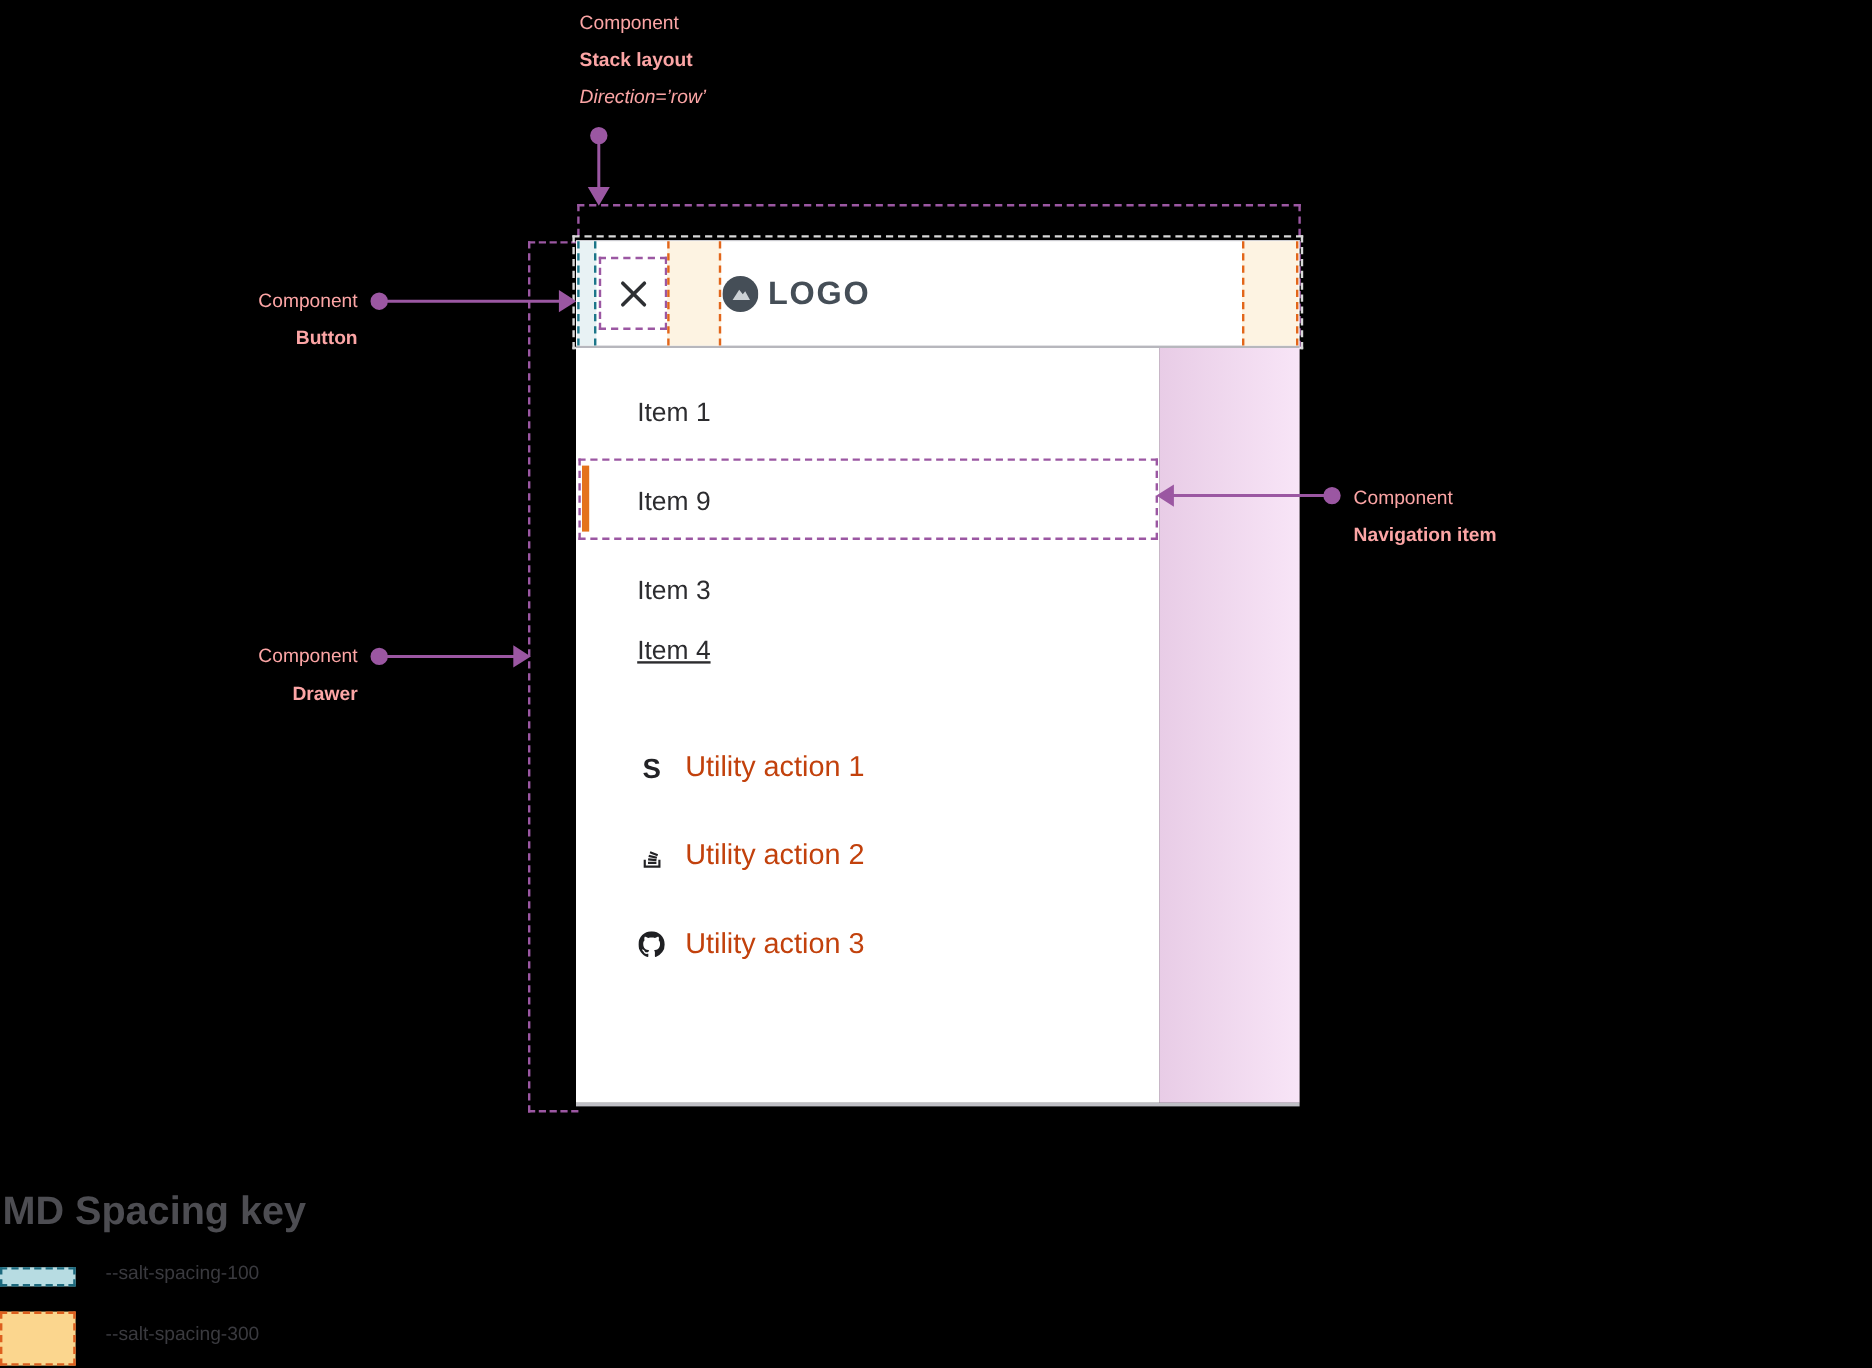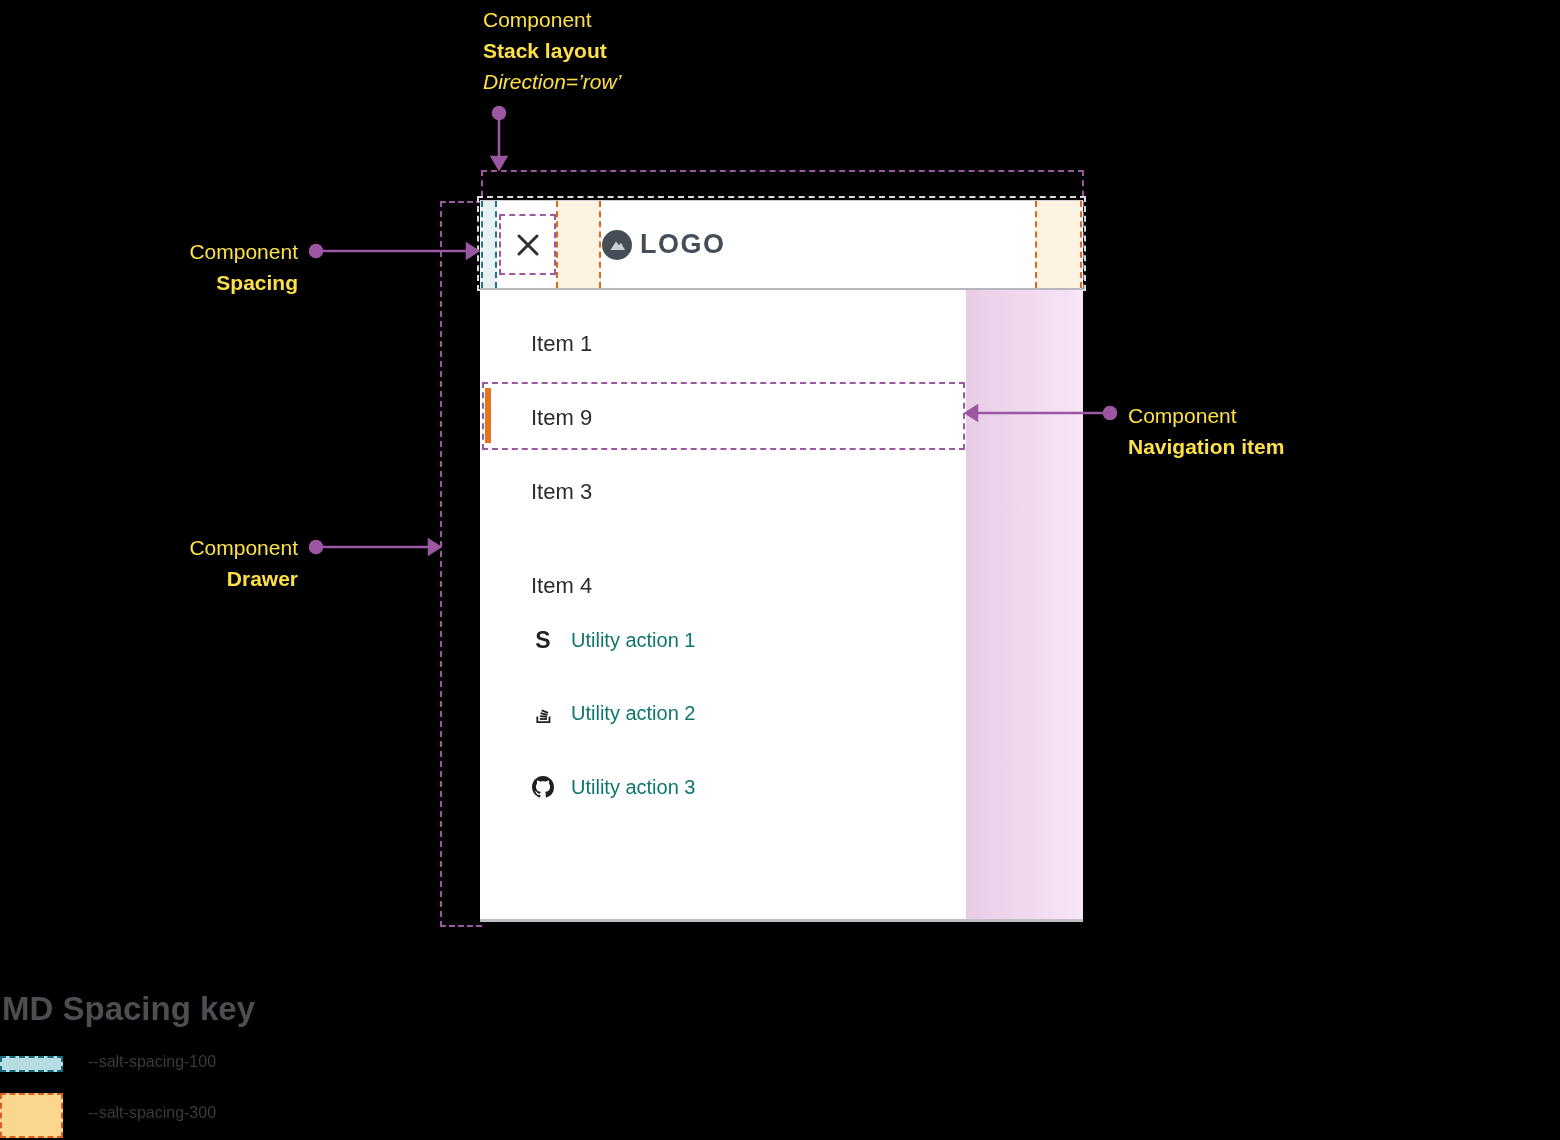--- a/index.html
+++ b/index.html
@@ -5,21 +5,21 @@
   * { box-sizing: border-box; margin: 0; padding: 0; }
   html,body { background:#000; }
   .canvas {
     position: relative; width: 1560px; height: 1140px;
     background: #000; overflow: hidden;
     font-family: "Liberation Sans", "DejaVu Sans", sans-serif;
   }
   .abs { position: absolute; }
 
   
-  .ann { position:absolute; color:#fde047; font-size:21px; line-height:31px; z-index:40; }
+  .ann { position:absolute; color:#fca5a5; font-size:16px; line-height:31px; z-index:40; }
   .ann .bold { font-weight:700; }
   .ann .ital { font-style:italic; }
   .ann-right { text-align:right; }
 
   
   #stack-outline   { left:481px; top:170px; width:603px; height:120px; border:2px dashed #9b57a2; z-index:5; }
   #drawer-outline  { left:440px; top:201px; width:42px;  height:726px; border:2px dashed #9b57a2; border-right:none; z-index:5; }
   #header-outline  { left:477px; top:196px; width:609px; height:95px;  border:2px dashed rgba(255,255,255,.85); z-index:6; }
 
   
@@ -42,21 +42,21 @@
   #logo-text { font-size:27px; font-weight:700; color:#454e57; letter-spacing:1.5px; }
 
   
   .nav-row { position:absolute; left:531px; height:28px; line-height:28px;
              font-size:22px; color:#2c2c2f; z-index:21; cursor:pointer; white-space:nowrap; }
   #nav-outline { left:482px; top:382px; width:483px; height:68px; border:2px dashed #9b57a2; z-index:20; }
   #active-bar  { left:485px; top:388px; width:6px; height:55px; background:#e4731c; z-index:21; }
 
   .util-row { position:absolute; left:532px; height:28px; display:flex; align-items:center; gap:17px;
               z-index:21; cursor:pointer; }
-  .util-label { font-size:20px; color:#0f766e; white-space:nowrap; }
+  .util-label { font-size:24px; color:#c2410c; white-space:nowrap; }
   .util-icon { width:22px; height:22px; display:flex; align-items:center; justify-content:center; }
   .s-glyph { font-size:23px; font-weight:800; color:#232326; line-height:22px; }
 
   
   #key-title { left:2px; top:990px; font-size:33px; font-weight:700; color:#4d4d52; z-index:30; }
   .swatch { position:absolute; z-index:30; }
   #swatch-100 { left:0; top:1056px; width:63px; height:16px; background:#b7dce2; border:2px dashed #1d6a7e; }
   #swatch-300 { left:0; top:1093px; width:63px; height:45px; background:#fbd68e; border:2px dashed #dd5f1e; }
   .key-label { position:absolute; left:88px; font-size:16px; color:#3a3a3f; z-index:30; white-space:nowrap; }
   #key-label-100 { top:1053px; }
@@ -94,21 +94,21 @@
       <span id="logo-text">LOGO</span>
     </div>
     <div class="strip strip-orange" id="strip-orange-2"></div>
   </div>
 
   <div class="abs" id="nav-outline"></div>
   <div class="abs" id="active-bar"></div>
   <div class="nav-row" style="top:330px;">Item 1</div>
   <div class="nav-row" style="top:404px;">Item 9</div>
   <div class="nav-row" style="top:478px;">Item 3</div>
-  <div class="nav-row" style="top:572px;">Item 4</div>
+  <div class="nav-row" style="top:528px;text-decoration:underline;">Item 4</div>
 
   <div class="util-row" style="top:626px;">
     <span class="util-icon">
       <span class="s-glyph">S</span>
     </span>
     <span class="util-label">Utility action 1</span>
   </div>
   <div class="util-row" style="top:699px;">
     <span class="util-icon">
       <svg width="22" height="22" viewBox="0 0 22 22">
@@ -152,21 +152,21 @@
     </g>
   </svg>
 
   <div class="ann" style="left:483px; top:4px;">
     <div>Component</div>
     <div class="bold">Stack layout</div>
     <div class="ital">Direction=’row’</div>
   </div>
   <div class="ann ann-right" style="left:100px; top:236px; width:198px;">
     <div>Component</div>
-    <div class="bold">Spacing</div>
+    <div class="bold">Button</div>
   </div>
   <div class="ann ann-right" style="left:100px; top:532px; width:198px;">
     <div>Component</div>
     <div class="bold">Drawer</div>
   </div>
   <div class="ann" style="left:1128px; top:400px;">
     <div>Component</div>
     <div class="bold">Navigation item</div>
   </div>
 

